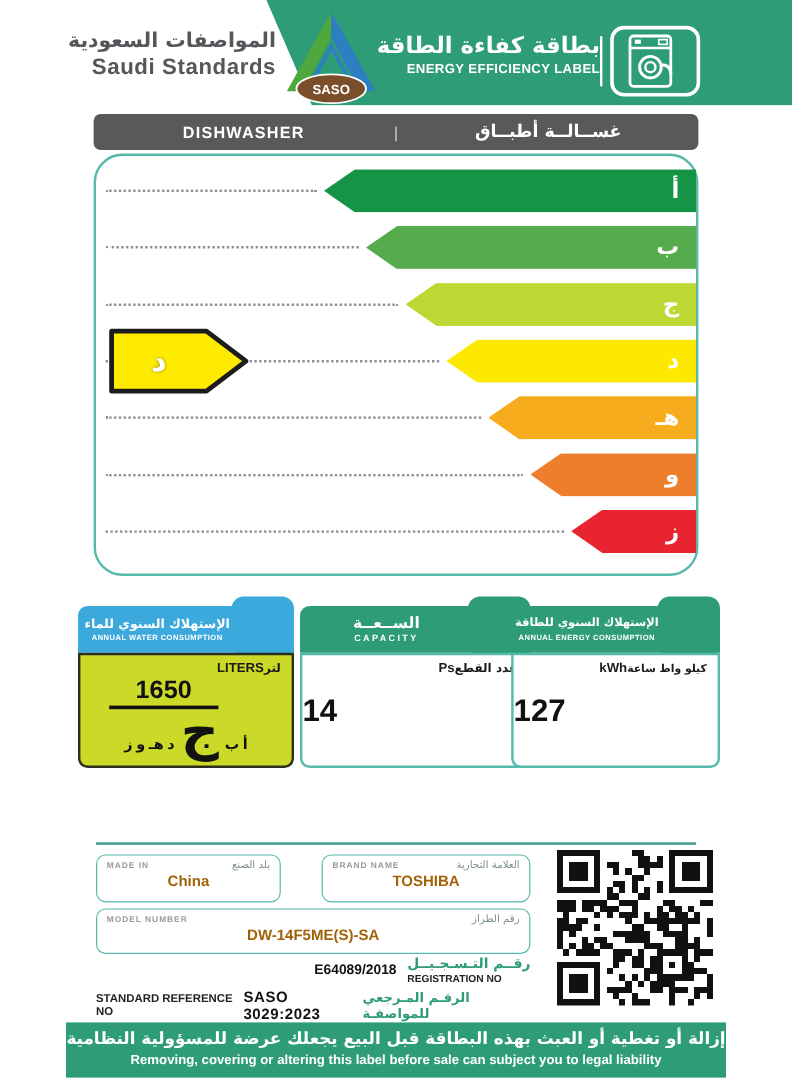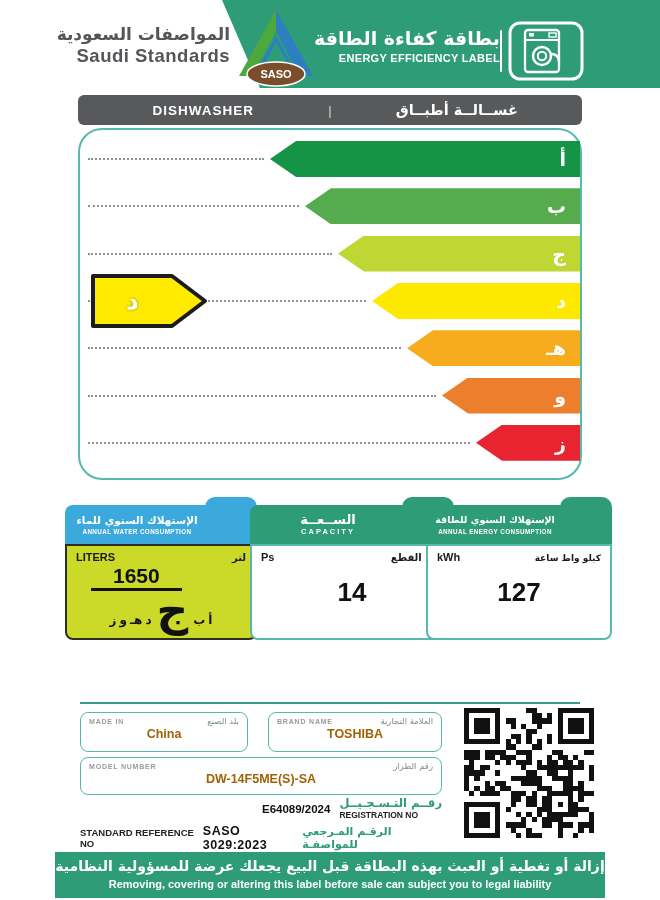--- a/index.html
+++ b/index.html
@@ -34,32 +34,32 @@
   .grade-row{position:absolute;left:0;right:0;height:36px;}
   .dots{position:absolute;left:8px;top:17px;border-top:2px dotted #8d9296;}
   .g-arrow{position:absolute;right:0;top:0;height:36px;display:flex;align-items:center;justify-content:flex-end;
            padding-right:14px;box-sizing:border-box;color:#fff;font-weight:bold;font-size:19px;
            clip-path:polygon(0 50%,26px 0,100% 0,100% 100%,26px 100%);}
   .indicator{position:absolute;left:10px;width:118px;height:56px;}
   .ind-letter{position:absolute;left:36px;top:13px;color:#fff;font-weight:bold;font-size:25px;
               text-shadow:0 0 3px rgba(60,60,0,.55);}
 
   
-  .info-box{position:absolute;top:497px;height:143px;padding-left:12px;}
+  .info-box{position:absolute;top:497px;height:143px;}
   .tab{position:absolute;right:0;top:0;width:52px;height:50px;border-radius:10px;}
   .tab svg{position:absolute;right:10px;top:8px;}
   .hdr{position:absolute;left:0;top:8px;right:0;height:39px;border-radius:8px 8px 0 0;color:#fff;
        display:flex;flex-direction:column;justify-content:center;box-sizing:border-box;padding-right:48px;text-align:center;}
   .hdr .h-ar{font-weight:bold;font-size:10.5px;line-height:14px;white-space:nowrap;}
   .hdr .h-en{font-weight:bold;font-size:6.3px;letter-spacing:.4px;line-height:9px;white-space:nowrap;}
   .box-body{position:absolute;left:0;right:0;top:47px;bottom:0;border-radius:0 0 8px 8px;box-sizing:border-box;background:#fff;}
-  .units-row{display:flex;justify-content:space-between;align-items:baseline;padding:5px 9px 0 9px;font-weight:bold;color:#1a1a1a;}
+  .units-row{display:flex;justify-content:flex-end;align-items:baseline;padding:5px 9px 0 9px;font-weight:bold;color:#1a1a1a;}
   .u-en{font-size:11px;}
   .u-ar{font-size:10px;}
-  .big-value{text-align:center;font-weight:bold;color:#111;font-size:26px;margin-top:14px;}
+  .big-value{text-align:left;font-weight:bold;color:#111;font-size:26px;margin-top:14px;}
 
   .blue{background:#3BA9DC;}
   .green{background:#2E9C77;}
   .water-body{background:#CBDA29;border:2px solid #2e2e1e;}
   .teal-border{border:2px solid #56B9AB;}
 
   .water-value-wrap{text-align:left;margin-top:1px;margin-left:24px;}
   .water-value{display:inline-block;font-weight:bold;font-size:21px;color:#111;border-bottom:3px solid #111;padding:0 22px;line-height:24px;}
   .scale-row{direction:rtl;display:flex;justify-content:center;align-items:flex-end;gap:3px;color:#111;
              font-weight:bold;font-size:12px;margin-top:2px;line-height:1;}
@@ -258,21 +258,21 @@
       <div class="units-row">
         <span class="u-en">kWh</span>
         <span class="u-ar ar" style="font-size:9px;">كيلو واط ساعة</span>
       </div>
       <div class="big-value">127</div>
     </div>
   </div>
 
   <div class="sep-line"></div>
 
-  <div class="field-box" style="left:80px;top:712px;width:168px;height:40px;">
+  <div class="field-box" style="left:80px;top:712px;width:154px;height:40px;">
     <div class="lbl-row">
       <span class="lbl-en">MADE IN</span>
       <span class="lbl-ar ar">بلد الصنع</span>
     </div>
     <div class="field-value">China</div>
   </div>
 
   <div class="field-box" style="left:268px;top:712px;width:174px;height:40px;">
     <div class="lbl-row">
       <span class="lbl-en">BRAND NAME</span>
@@ -283,21 +283,21 @@
 
   <div class="field-box" style="left:80px;top:757px;width:362px;height:38px;">
     <div class="lbl-row">
       <span class="lbl-en">MODEL NUMBER</span>
       <span class="lbl-ar ar">رقم الطراز</span>
     </div>
     <div class="field-value">DW-14F5ME(S)-SA</div>
   </div>
 
   <div class="reg-row">
-    <span class="reg-value">E64089/2024</span>
+    <span class="reg-value">E64089/2018</span>
     <span class="reg-labels">
       <div class="reg-ar ar">رقــم التـسـجـيــل</div>
       <div class="reg-en">REGISTRATION NO</div>
     </span>
   </div>
 
   <div class="std-row">
     <span class="std-en">STANDARD REFERENCE NO</span>
     <span class="std-value">SASO 3029:2023</span>
     <span class="std-ar ar">الرقـم المـرجعي للمواصفـة</span>

